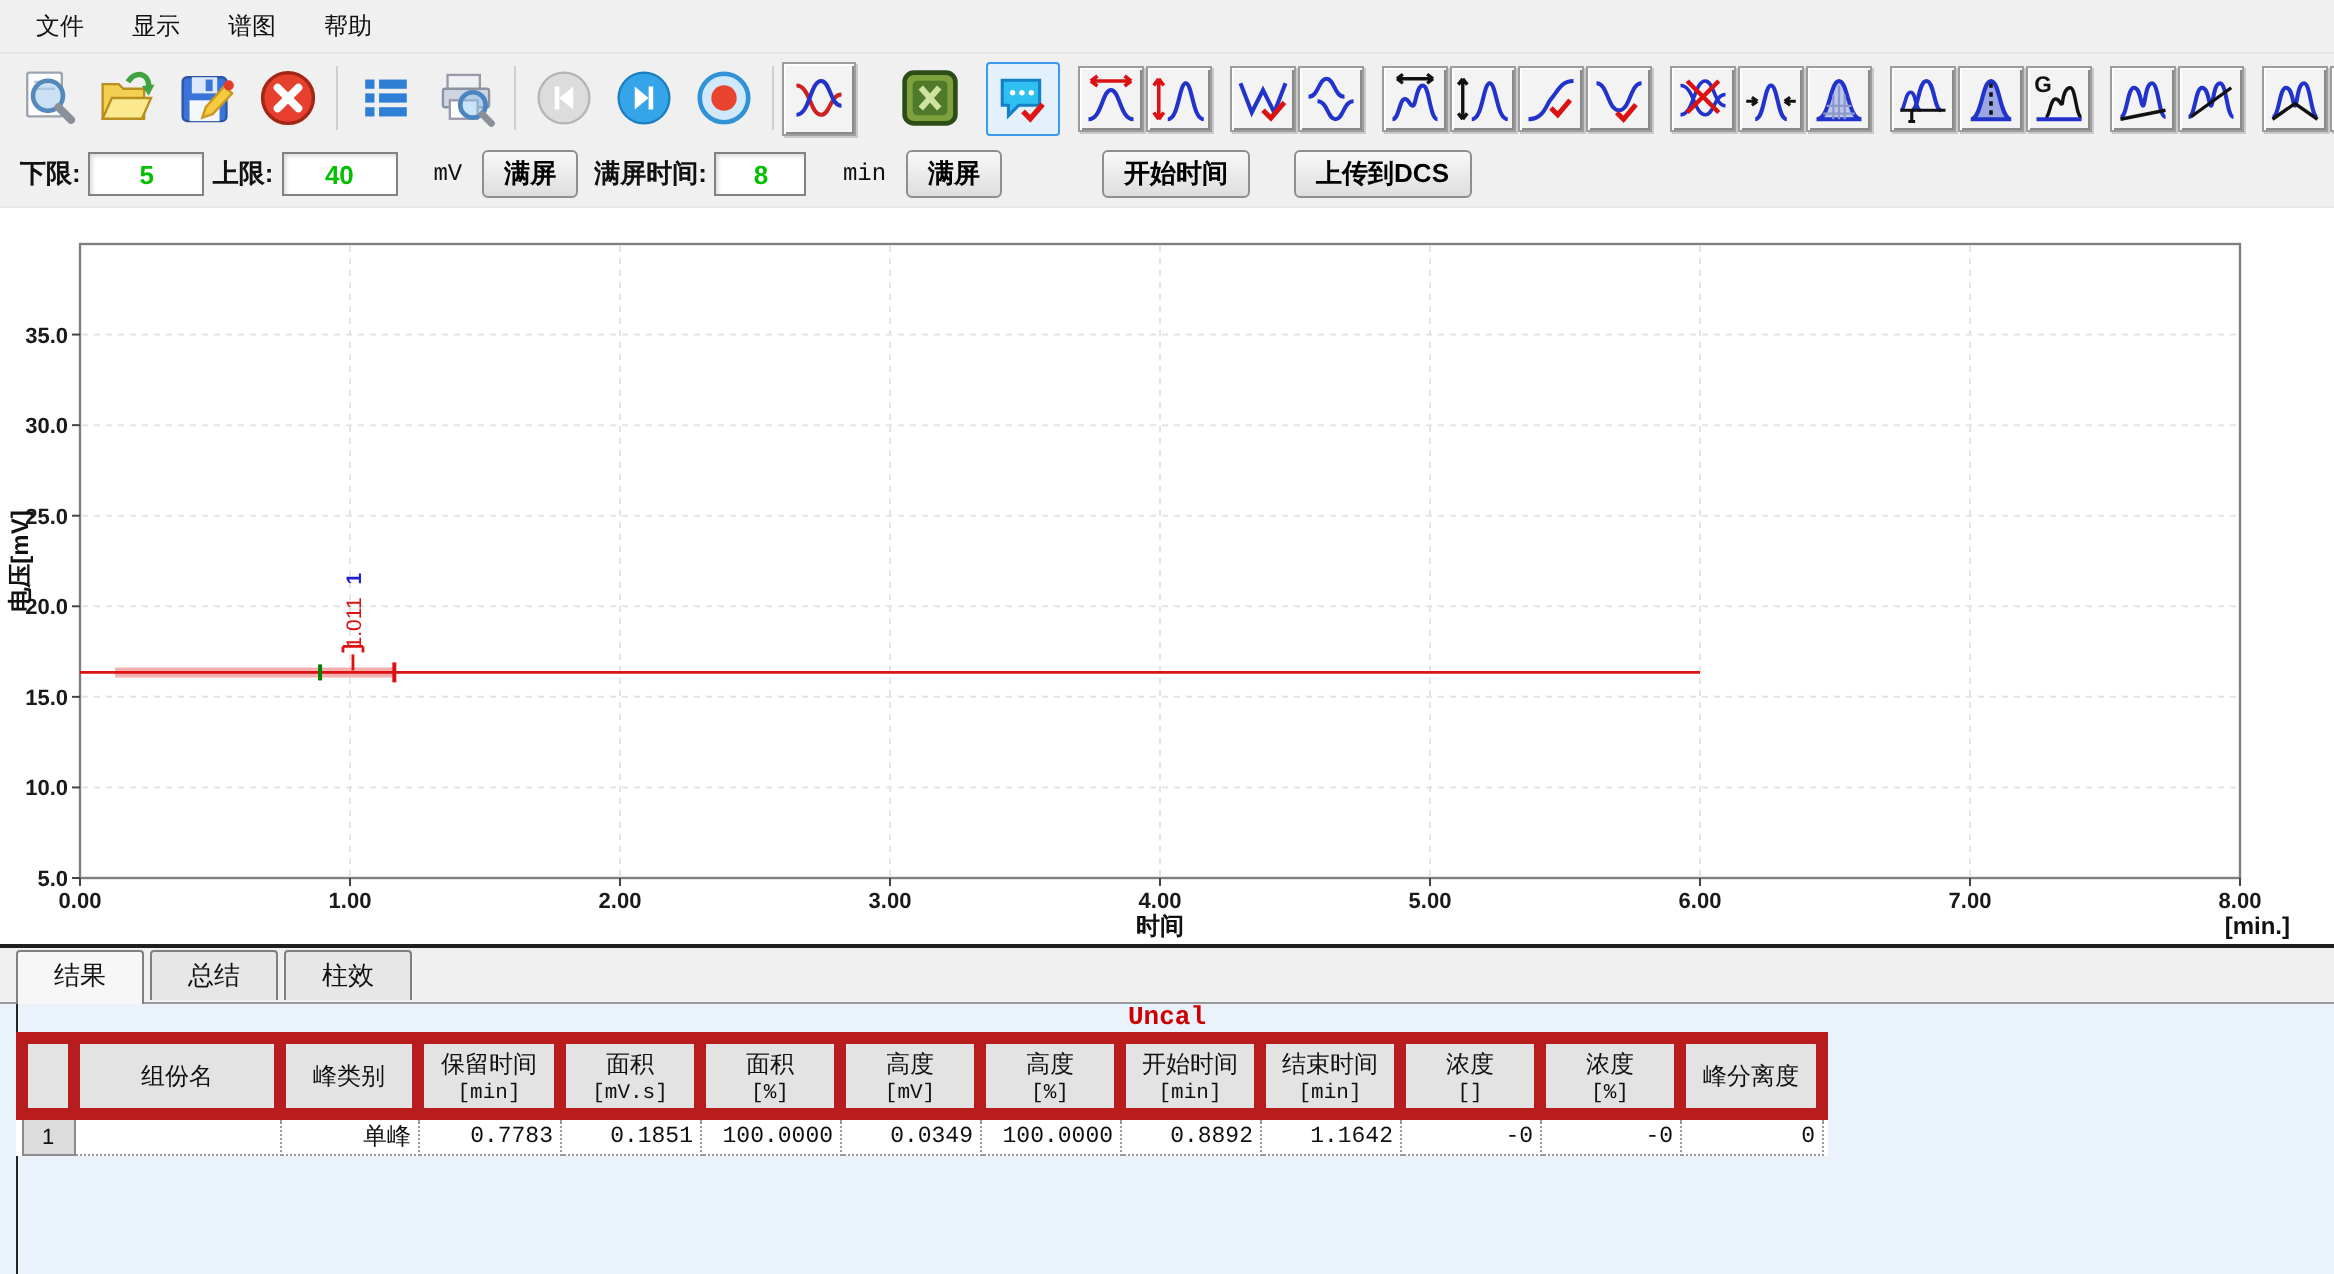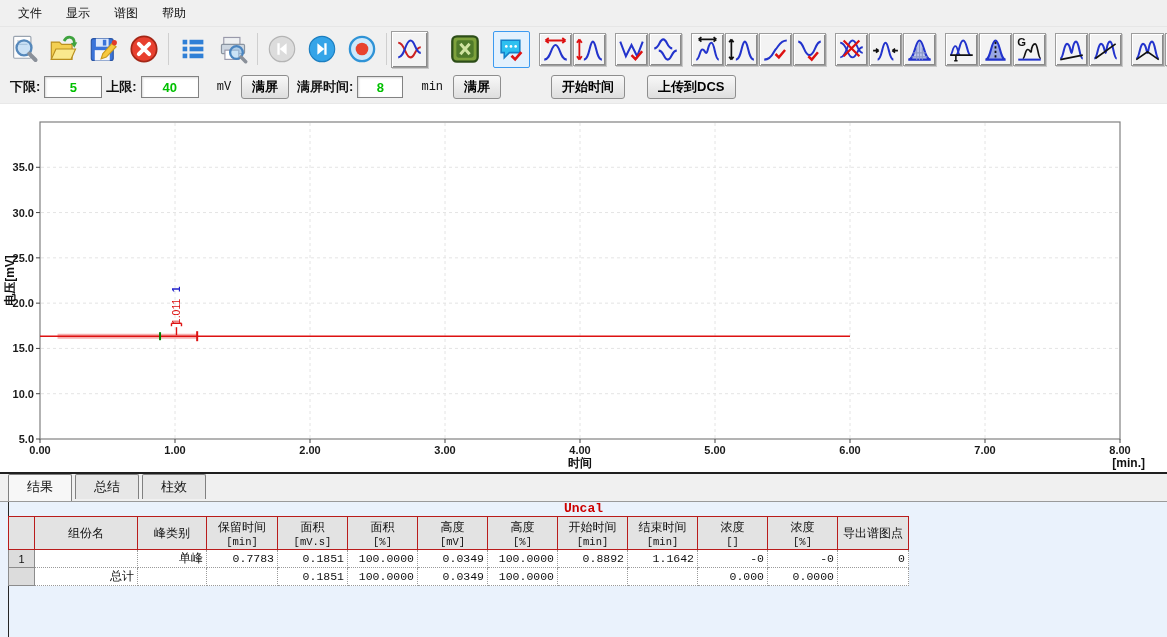--- a/index.html
+++ b/index.html
@@ -32,30 +32,30 @@
        border:1px solid #8e8e8e;border-radius:3px;font-size:13px;font-weight:bold;
        font-family:"Liberation Sans",sans-serif;margin:0 4px;}
   
   .chart-region{position:relative;height:368px;background:#fff;}
   #chart-svg{position:absolute;left:0;top:0;}
   #chart-svg .tick{font-family:"Liberation Sans",sans-serif;font-size:11px;font-weight:bold;fill:#1a1a1a;}
   #chart-svg .axis{font-family:"Liberation Sans",sans-serif;font-size:12px;font-weight:bold;fill:#111;}
   #chart-svg .peaklab{font-family:"Liberation Sans",sans-serif;font-size:10.5px;}
   
   .bottom{position:relative;height:166px;border-top:2px solid #1f1f1f;background:#eaf2fc;}
-  .tabbar{height:27px;background:#f0f0f0;border-bottom:1px solid #9a9a9a;padding-left:8px;display:flex;align-items:flex-start;}
+  .tabbar{height:27px;background:#f0f0f0;border-bottom:1px solid #9a9a9a;padding-left:8px;display:flex;align-items:center;}
   .tab{padding:3px 18px 3px 18px;border:1px solid #808080;border-bottom:none;background:#e7e7e7;
        margin-right:3px;border-radius:2px 2px 0 0;position:relative;top:0;font-size:13px;}
   .tab.active{background:#f7f7f7;padding-bottom:5px;margin-bottom:-1px;z-index:2;}
   .panel{position:relative;height:137px;}
   .vline{position:absolute;left:8px;top:0;bottom:0;width:1px;background:#262626;}
   .uncal{text-align:center;color:#cc0000;font-family:"Liberation Mono","DejaVu Sans Mono",monospace;
          font-weight:bold;font-size:13px;height:14px;line-height:13px;}
   #results-table{position:absolute;left:8px;top:14px;border-collapse:collapse;table-layout:fixed;background:#fff;}
-  #results-table th{background:#e3e3e3;border:1px solid #b91c1c;font-weight:normal;font-size:12px;
+  #results-table th{background:#e3e3e3;border:6px solid #b91c1c;font-weight:normal;font-size:12px;
                     padding:1px 2px;text-align:center;vertical-align:middle;height:30px;}
   #results-table th .h2{font-family:"Liberation Mono","DejaVu Sans Mono",monospace;font-size:10.5px;}
   #results-table td{border:1px dotted #9a9a9a;background:#fff;height:15px;padding:0 3px;
                     font-family:"Liberation Mono","DejaVu Sans Mono",monospace;font-size:11.5px;
                     overflow:hidden;white-space:nowrap;}
   #results-table td.idx{background:#dcdcdc;border:1px solid #8c8c8c;text-align:center;
                         font-family:"Liberation Sans",sans-serif;font-size:11px;}
   #results-table td.txt{text-align:right;font-family:"Liberation Sans",sans-serif;font-size:12px;}
   #results-table td.num{text-align:right;}
 </style>
@@ -436,53 +436,38 @@
               </th>
               <th>
                 <div class="h1">浓度</div>
                 <div class="h2">[]</div>
               </th>
               <th>
                 <div class="h1">浓度</div>
                 <div class="h2">[%]</div>
               </th>
               <th>
-                <div class="h1">导出谱图点</div>
+                <div class="h1">峰分离度</div>
               </th>
             </tr>
           </thead>
           <tbody>
             <tr>
               <td class="idx">1</td>
               <td class="txt"></td>
               <td class="txt">单峰</td>
               <td class="num">0.7783</td>
               <td class="num">0.1851</td>
               <td class="num">100.0000</td>
               <td class="num">0.0349</td>
               <td class="num">100.0000</td>
               <td class="num">0.8892</td>
               <td class="num">1.1642</td>
               <td class="num">-0</td>
               <td class="num">-0</td>
               <td class="num">0</td>
             </tr>
-            <tr>
-              <td class="idx"></td>
-              <td class="txt">总计</td>
-              <td class="txt"></td>
-              <td class="num"></td>
-              <td class="num">0.1851</td>
-              <td class="num">100.0000</td>
-              <td class="num">0.0349</td>
-              <td class="num">100.0000</td>
-              <td class="num"></td>
-              <td class="num"></td>
-              <td class="num">0.000</td>
-              <td class="num">0.0000</td>
-              <td class="num"></td>
-            </tr>
           </tbody>
         </table>
     </div>
   </div>
 
 </div>
 
 </body></html>

